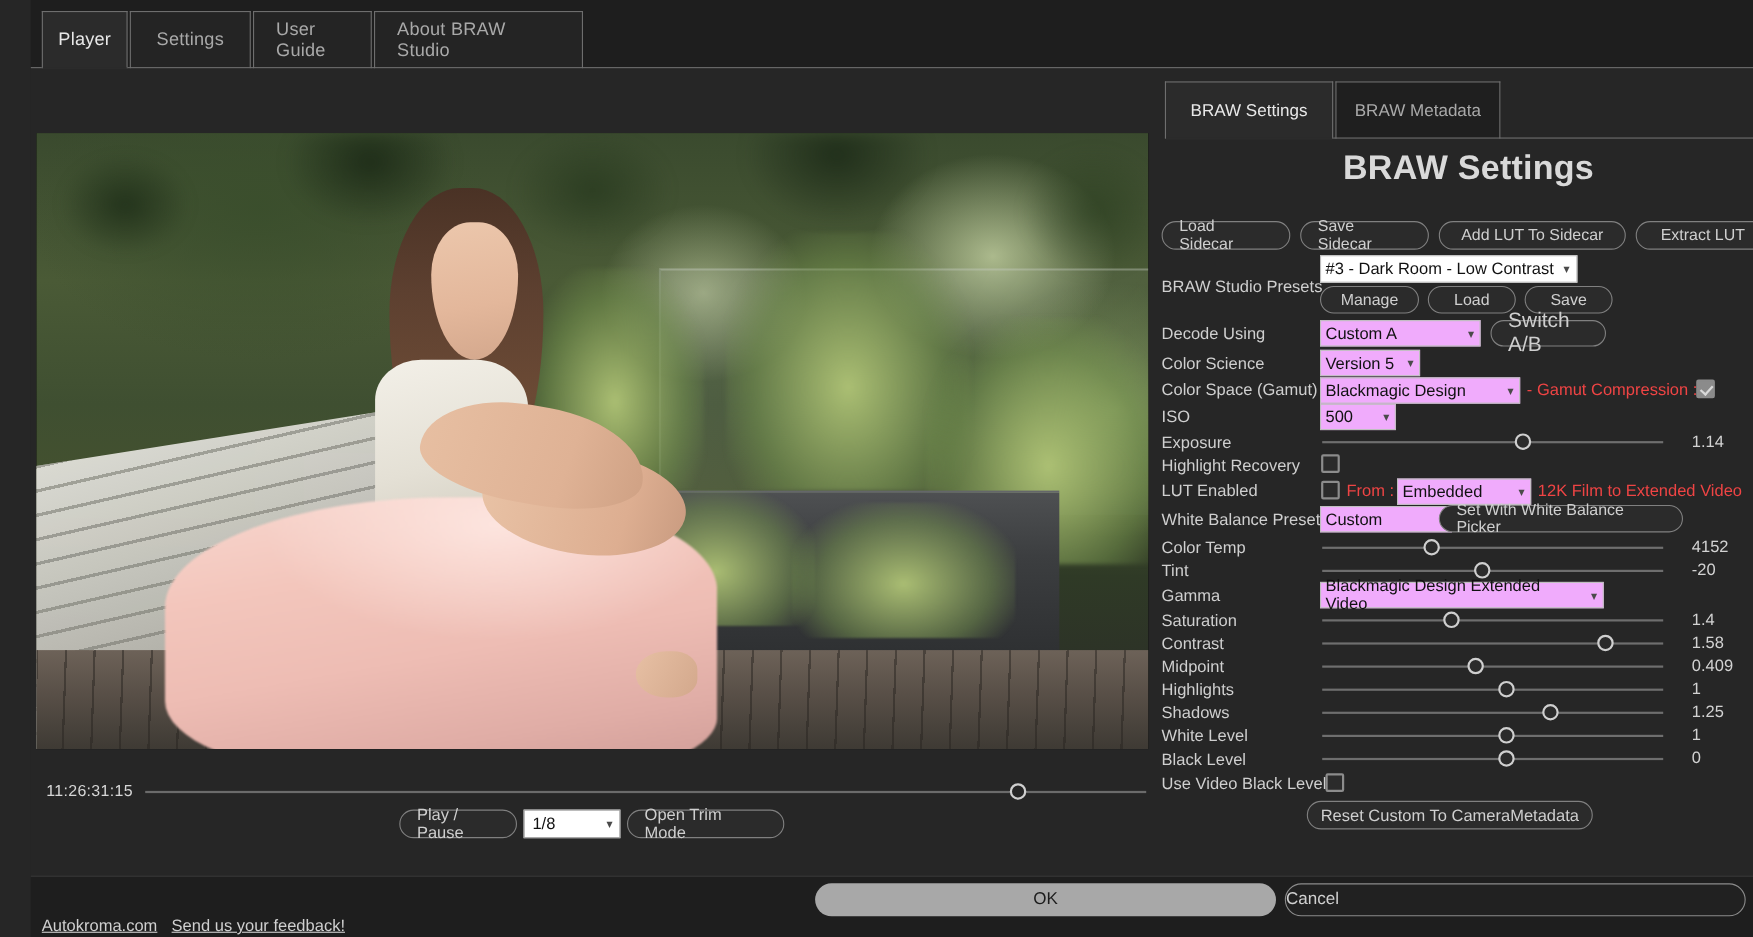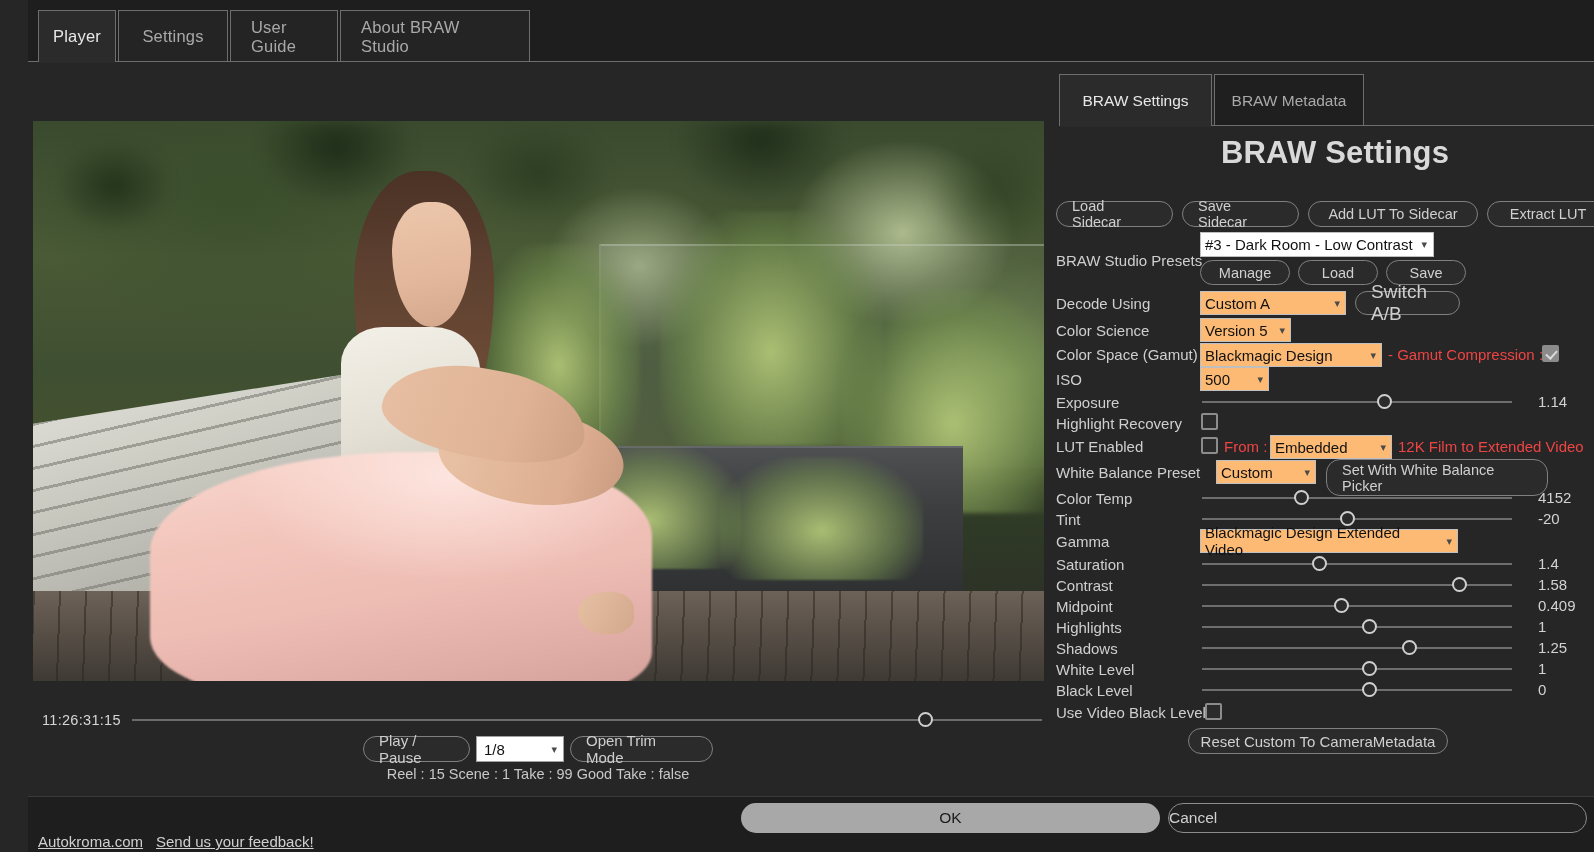--- a/index.html
+++ b/index.html
@@ -213,21 +213,21 @@
     border: 1px solid #bfbfbf;
   }
   .presets-btns { position: absolute; left: 152px; top: 260px; display: flex; gap: 8px; }
   .presets-btns .pill-btn { height: 25px; font-size: 14.5px; }
   #pb0 { width: 90px; } #pb1 { width: 80px; } #pb2 { width: 80px; }
 
   .rowlabel {
     position: absolute; left: 8px; color: #cfcfcf; font-size: 15px; white-space: nowrap;
   }
   .combo {
-    position: absolute; background: #fdba74; color: #111; font-size: 15px;
+    position: absolute; background: #f0abfc; color: #111; font-size: 15px;
     height: 24px; display: flex; align-items: center; justify-content: space-between;
     padding: 0 5px 0 4px; border: 1px solid #bfbfbf;
   }
   .chev { font-size: 11px; color: #4a4a4a; margin-left: 6px; }
 
   .cbox {
     position: absolute; width: 17px; height: 17px;
     border: 2px solid #8c8c8c; background: #2b2b2b; border-radius: 2px;
   }
   .cbox.checked { background: #8b8b8b; border-color: #8b8b8b; }
@@ -327,21 +327,20 @@
       <span>Play / Pause</span>
     </div>
     <div class="speed-select">
       <span>1/8</span>
       <span class="chev">▾</span>
     </div>
     <div class="pill-btn" style="width:143px">
       <span>Open Trim Mode</span>
     </div>
   </div>
-  <div class="meta-row">Reel : 15  Scene : 1  Take : 99  Good Take : false</div>
 
   <div class="rp">
 
     <div class="rtab active" id="rtab0">
       <span>BRAW Settings</span>
     </div>
     <div class="rtab" id="rtab1">
       <span>BRAW Metadata</span>
     </div>
     <div class="rp-underline"></div>
@@ -420,25 +419,25 @@
     <div class="rowlabel" style="top:438px">LUT Enabled</div>
     <div class="cbox" style="left:153px; top:437px"></div>
     <div class="freetext" style="left:176px; top:438px">From :</div>
     <div class="combo" style="left:222px; top:435px; width:122px">
       <span>Embedded</span>
       <span class="chev">▾</span>
     </div>
     <div class="freetext" style="left:350px; top:438px">12K Film to Extended Video</div>
 
     <div class="rowlabel" style="top:464px">White Balance Preset</div>
-    <div class="combo" style="left:168px; top:460px; width:100px">
+    <div class="combo" style="left:152px; top:460px; width:120px">
       <span>Custom</span>
       <span class="chev">▾</span>
     </div>
-    <div class="pill-btn" style="position:absolute; left:278px; top:459px; width:222px; height:37px; font-size:14.5px">
+    <div class="pill-btn" style="position:absolute; left:260px; top:459px; width:222px; height:25px; font-size:14.5px">
       <span>Set With White Balance Picker</span>
     </div>
 
     <div class="rowlabel" style="top:490px">Color Temp</div>
     <div class="sl-track" style="left:154px; top:497px; width:310px"></div>
     <div class="sl-knob" id="k-colortemp" style="top: 490px; left: 245.7px;"></div>
     <div class="sl-val" style="left:490px; top:489px">4152</div>
 
     <div class="rowlabel" style="top:511px">Tint</div>
     <div class="sl-track" style="left:154px; top:518px; width:310px"></div>

